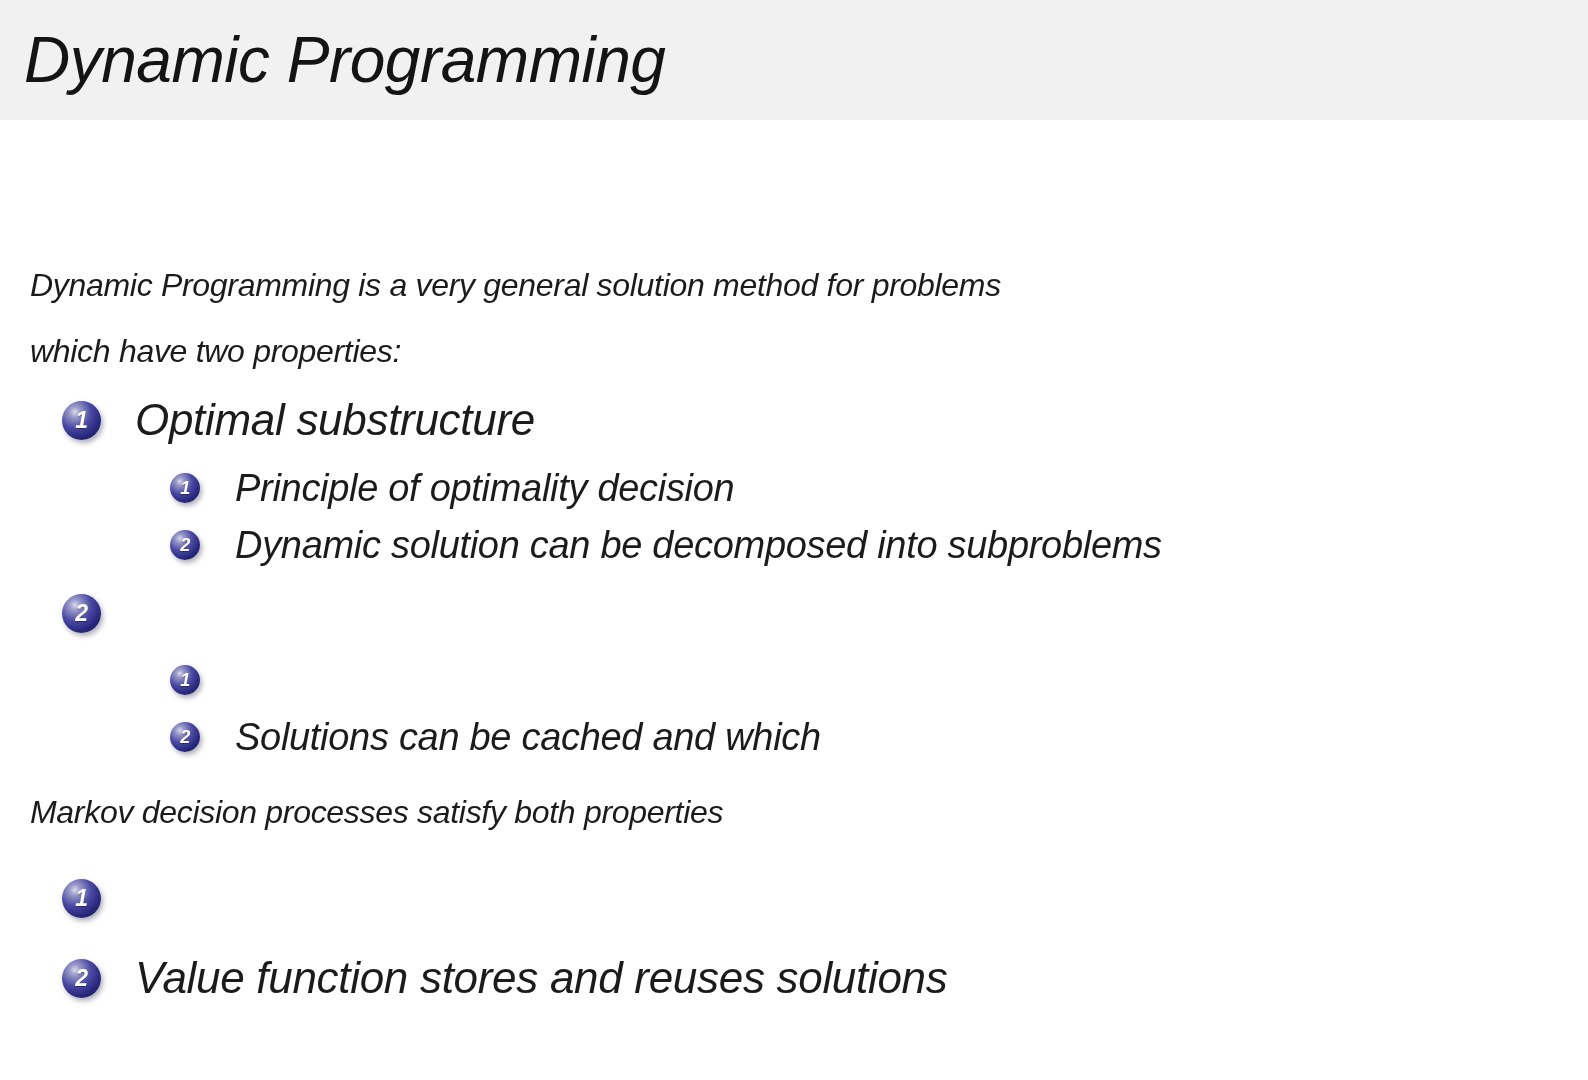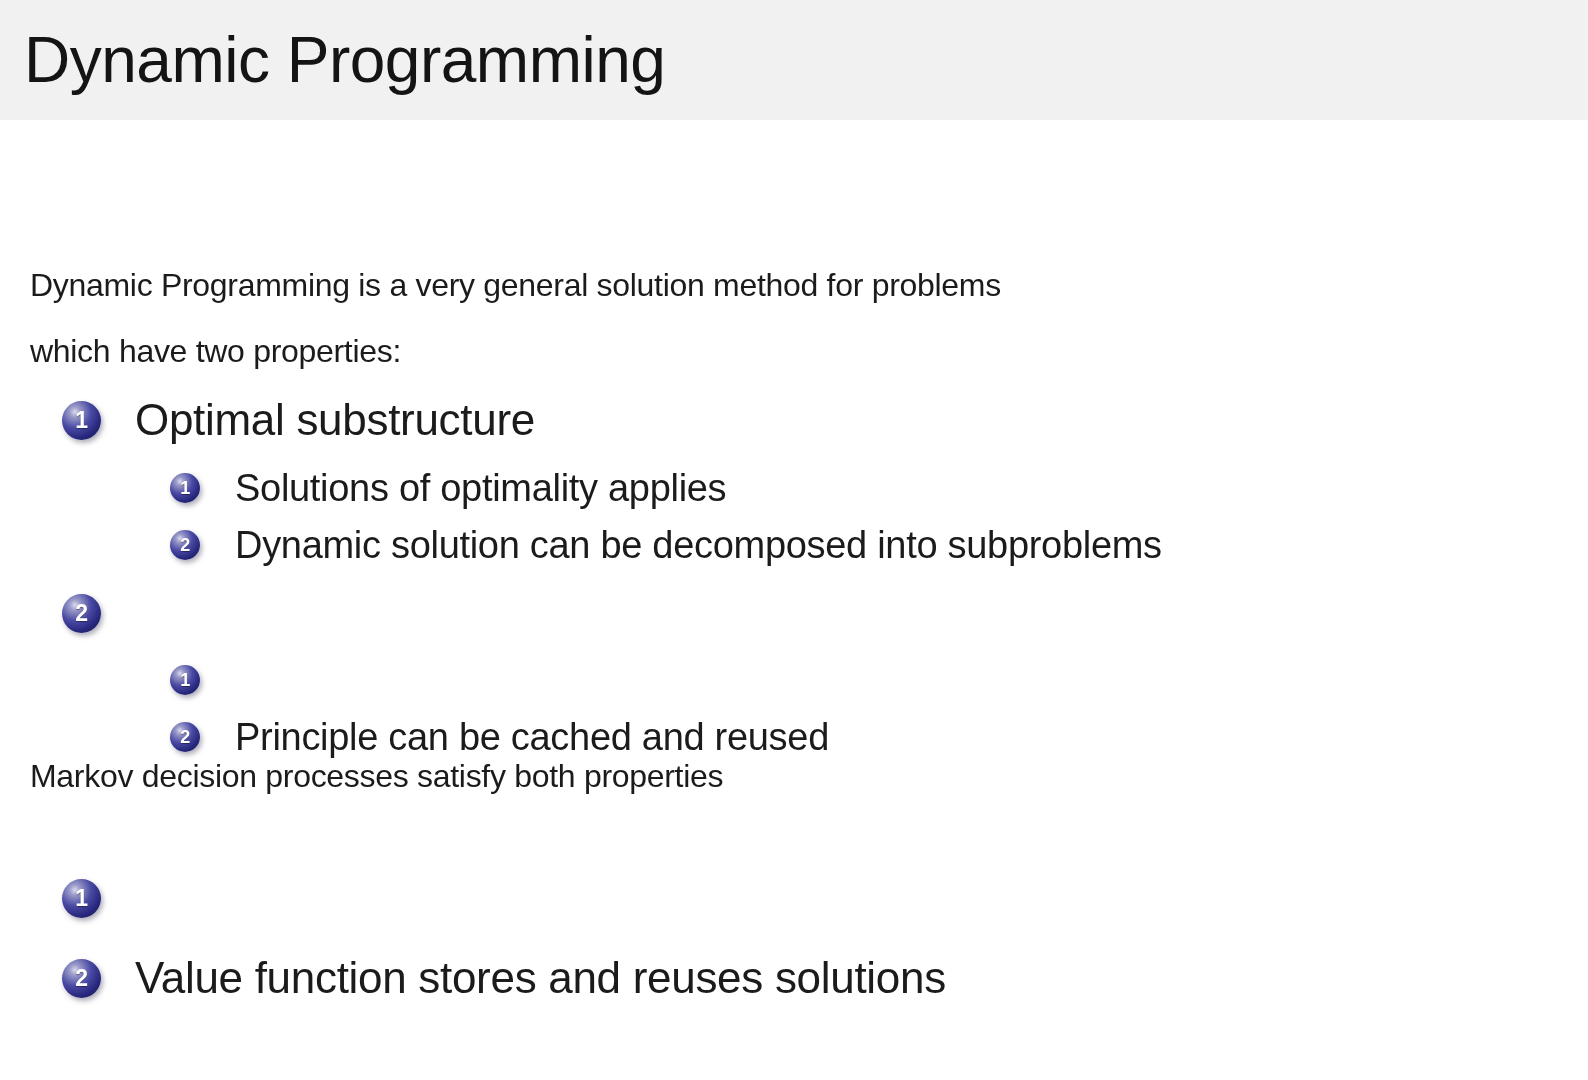--- a/index.html
+++ b/index.html
@@ -3,20 +3,21 @@
 <meta charset="utf-8">
 <style>
   html,body{ margin:0; padding:0; background:#ffffff; }
   .slide{
     position:relative;
     width:1588px; height:1080px;
     background:#ffffff;
     overflow:hidden;
     font-family:"Liberation Sans", sans-serif;
     color:#1b1b1b;
+    font-style:italic;
   }
   .titlebar{
     position:absolute; top:0; left:0;
     width:1588px; height:120px;
     background:#f1f1f1;
     display:flex; align-items:center;
   }
   .titlebar h1{
     margin:0 0 0 24px;
     font-size:64px;
@@ -66,42 +67,42 @@
   <div class="para" style="top:252px">Dynamic Programming is a very general solution method for problems</div>
   <div class="para" style="top:318px">which have two properties:</div>
 
   <div class="row l1" style="top:388px">
     <span class="ball big">1</span>
     <span class="itext">Optimal substructure</span>
   </div>
 
   <div class="row l2" style="top:462px">
     <span class="ball small">1</span>
-    <span class="itext">Solutions of optimality applies</span>
+    <span class="itext">Principle of optimality decision</span>
   </div>
 
   <div class="row l2" style="top:519px">
     <span class="ball small">2</span>
     <span class="itext">Dynamic solution can be decomposed into subproblems</span>
   </div>
 
   <div class="row l1" style="top:581px">
     <span class="ball big">2</span>
   </div>
 
   <div class="row l2" style="top:654px">
     <span class="ball small">1</span>
   </div>
 
   <div class="row l2" style="top:711px">
     <span class="ball small">2</span>
-    <span class="itext">Principle can be cached and reused</span>
+    <span class="itext">Solutions can be cached and which</span>
   </div>
 
-  <div class="para" style="top:743px">Markov decision processes satisfy both properties</div>
+  <div class="para" style="top:779px">Markov decision processes satisfy both properties</div>
 
   <div class="row l1" style="top:866px">
     <span class="ball big">1</span>
   </div>
 
   <div class="row l1" style="top:946px">
     <span class="ball big">2</span>
     <span class="itext">Value function stores and reuses solutions</span>
   </div>
 

